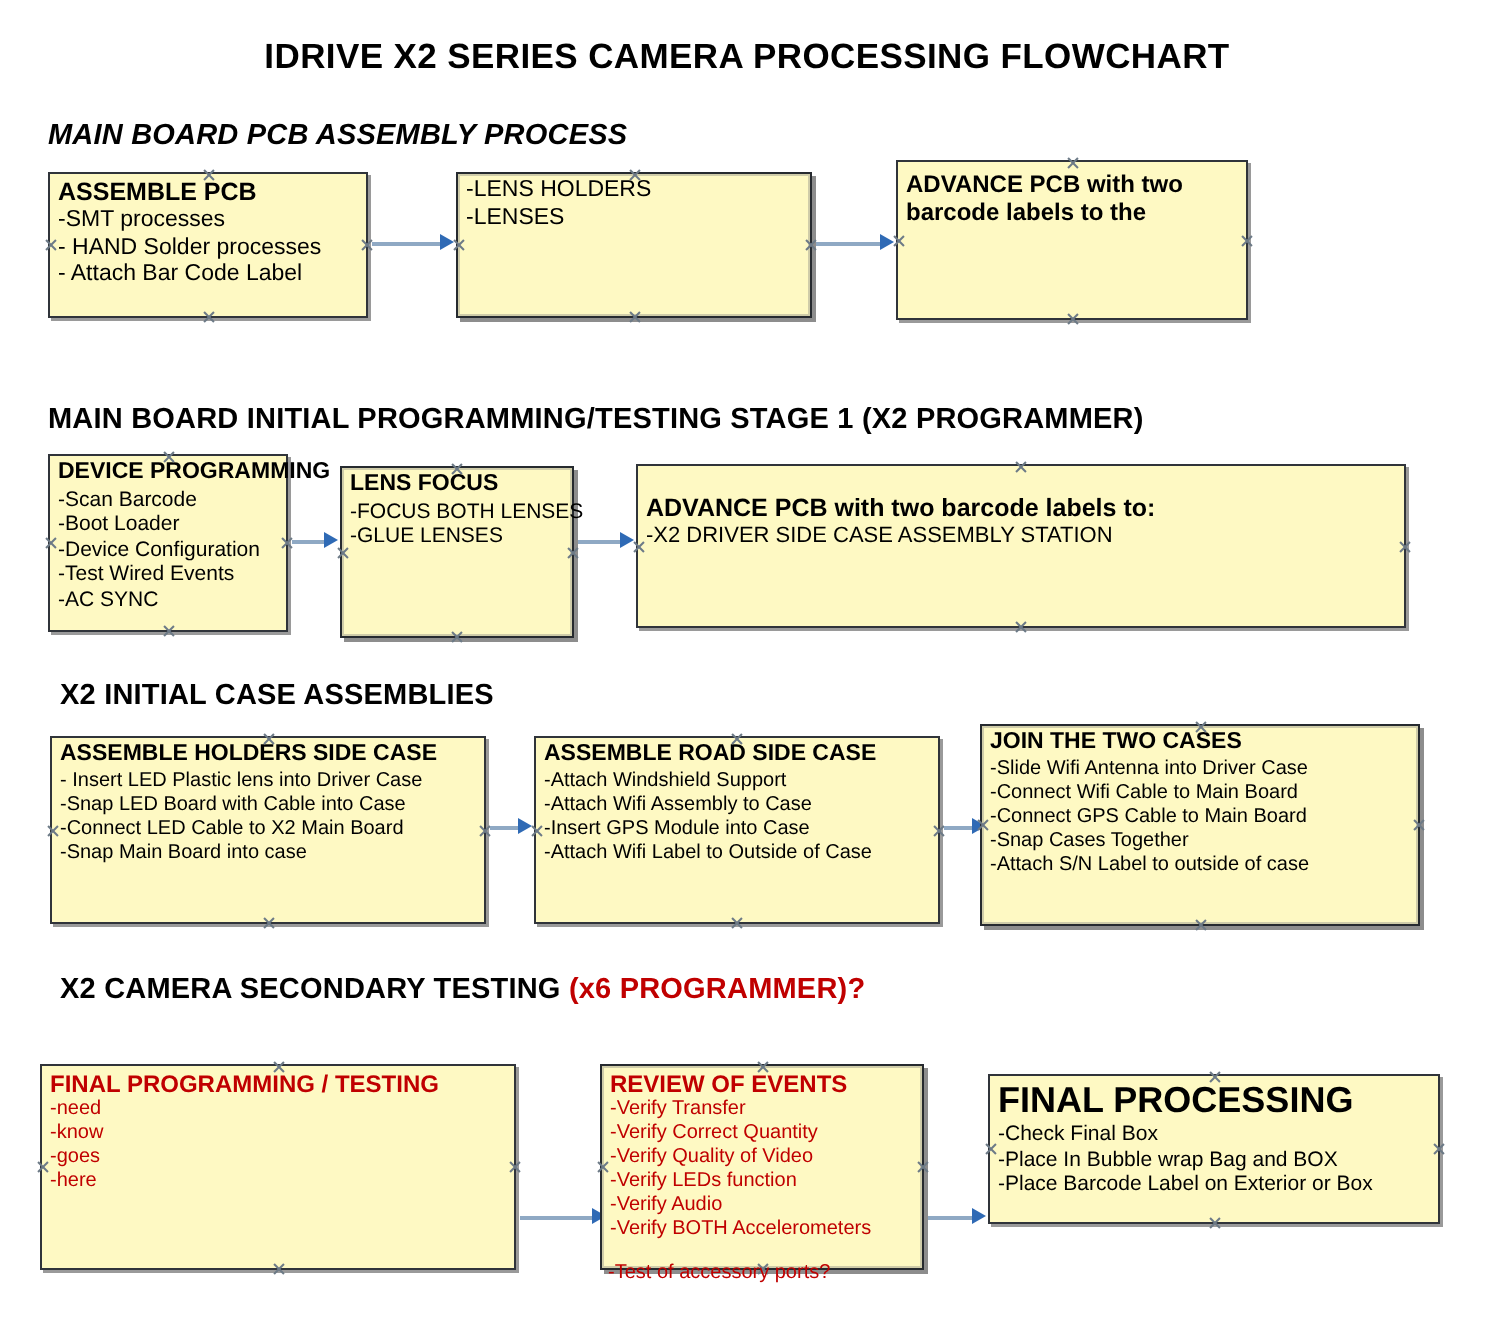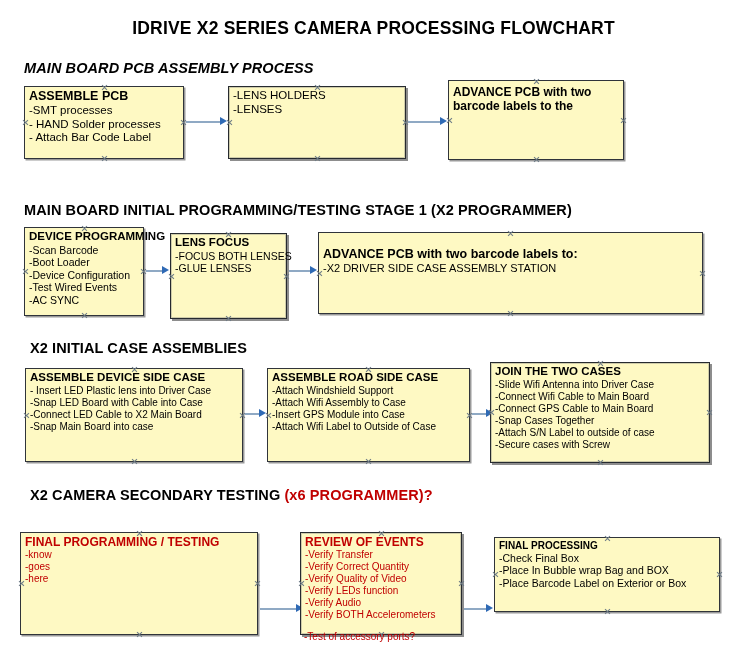--- a/index.html
+++ b/index.html
@@ -213,21 +213,21 @@
     <span class="handle" style="left:0; top:50%;"></span>
     <span class="handle" style="left:100%; top:50%;"></span>
   </div>
 
   <div class="section-title" style="left:30px; top:340px;">
     <span>X2 INITIAL CASE ASSEMBLIES</span>
   </div>
 
   <div class="box" style="left:25px; top:368px; width:218px; height:94px;">
     <div class="box-inner" style="font-size:10px;">
-      <div class="b-title" style="font-size:11.5px;">ASSEMBLE DEVICE SIDE CASE</div>
+      <div class="b-title" style="font-size:11.5px;">ASSEMBLE HOLDERS SIDE CASE</div>
       <div class="b-line">- Insert LED Plastic lens into Driver Case</div>
       <div class="b-line">-Snap LED Board with Cable into Case</div>
       <div class="b-line">-Connect LED Cable to X2 Main Board</div>
       <div class="b-line">-Snap Main Board into case</div>
     </div>
     <span class="handle" style="left:50%; top:0;"></span>
     <span class="handle" style="left:50%; top:100%;"></span>
     <span class="handle" style="left:0; top:50%;"></span>
     <span class="handle" style="left:100%; top:50%;"></span>
   </div>
@@ -253,35 +253,35 @@
   <div class="arrowhead" style="left:486px; top:409px;"></div>
 
   <div class="box thick" style="left:490px; top:362px; width:220px; height:101px;">
     <div class="box-inner" style="font-size:10px;">
       <div class="b-title" style="font-size:11.5px;">JOIN THE TWO CASES</div>
       <div class="b-line">-Slide Wifi Antenna into Driver Case</div>
       <div class="b-line">-Connect Wifi Cable to Main Board</div>
       <div class="b-line">-Connect GPS Cable to Main Board</div>
       <div class="b-line">-Snap Cases Together</div>
       <div class="b-line">-Attach S/N Label to outside of case</div>
-      <div class="b-line">-Secure cases with Screw</div>
     </div>
     <span class="handle" style="left:50%; top:0;"></span>
     <span class="handle" style="left:50%; top:100%;"></span>
     <span class="handle" style="left:0; top:50%;"></span>
     <span class="handle" style="left:100%; top:50%;"></span>
   </div>
 
   <div class="section-title" style="left:30px; top:487px;">
     <span>X2 CAMERA SECONDARY TESTING </span><span class="accent">(x6 PROGRAMMER)?</span>
   </div>
 
   <div class="box red" style="left:20px; top:532px; width:238px; height:103px;">
     <div class="box-inner" style="font-size:10px;">
       <div class="b-title" style="font-size:12px;">FINAL PROGRAMMING / TESTING</div>
+      <div class="b-line">-need</div>
       <div class="b-line">-know</div>
       <div class="b-line">-goes</div>
       <div class="b-line">-here</div>
     </div>
     <span class="handle" style="left:50%; top:0;"></span>
     <span class="handle" style="left:50%; top:100%;"></span>
     <span class="handle" style="left:0; top:50%;"></span>
     <span class="handle" style="left:100%; top:50%;"></span>
   </div>
 
@@ -304,21 +304,21 @@
     <span class="handle" style="left:100%; top:50%;"></span>
   </div>
 
   <div class="overflow-line" style="left:304px; top:631px; font-size:10px;">-Test of accessory ports?</div>
 
   <div class="connector" style="left:464px; top:608px; width:24px;"></div>
   <div class="arrowhead" style="left:486px; top:604px;"></div>
 
   <div class="box" style="left:494px; top:537px; width:226px; height:75px;">
     <div class="box-inner" style="font-size:10.5px;">
-      <div class="b-title" style="font-size:10px;">FINAL PROCESSING</div>
+      <div class="b-title" style="font-size:18px;">FINAL PROCESSING</div>
       <div class="b-line"> -Check Final Box</div>
       <div class="b-line">-Place In Bubble wrap Bag and BOX</div>
       <div class="b-line">-Place Barcode Label on Exterior or Box</div>
     </div>
     <span class="handle" style="left:50%; top:0;"></span>
     <span class="handle" style="left:50%; top:100%;"></span>
     <span class="handle" style="left:0; top:50%;"></span>
     <span class="handle" style="left:100%; top:50%;"></span>
   </div>
 

